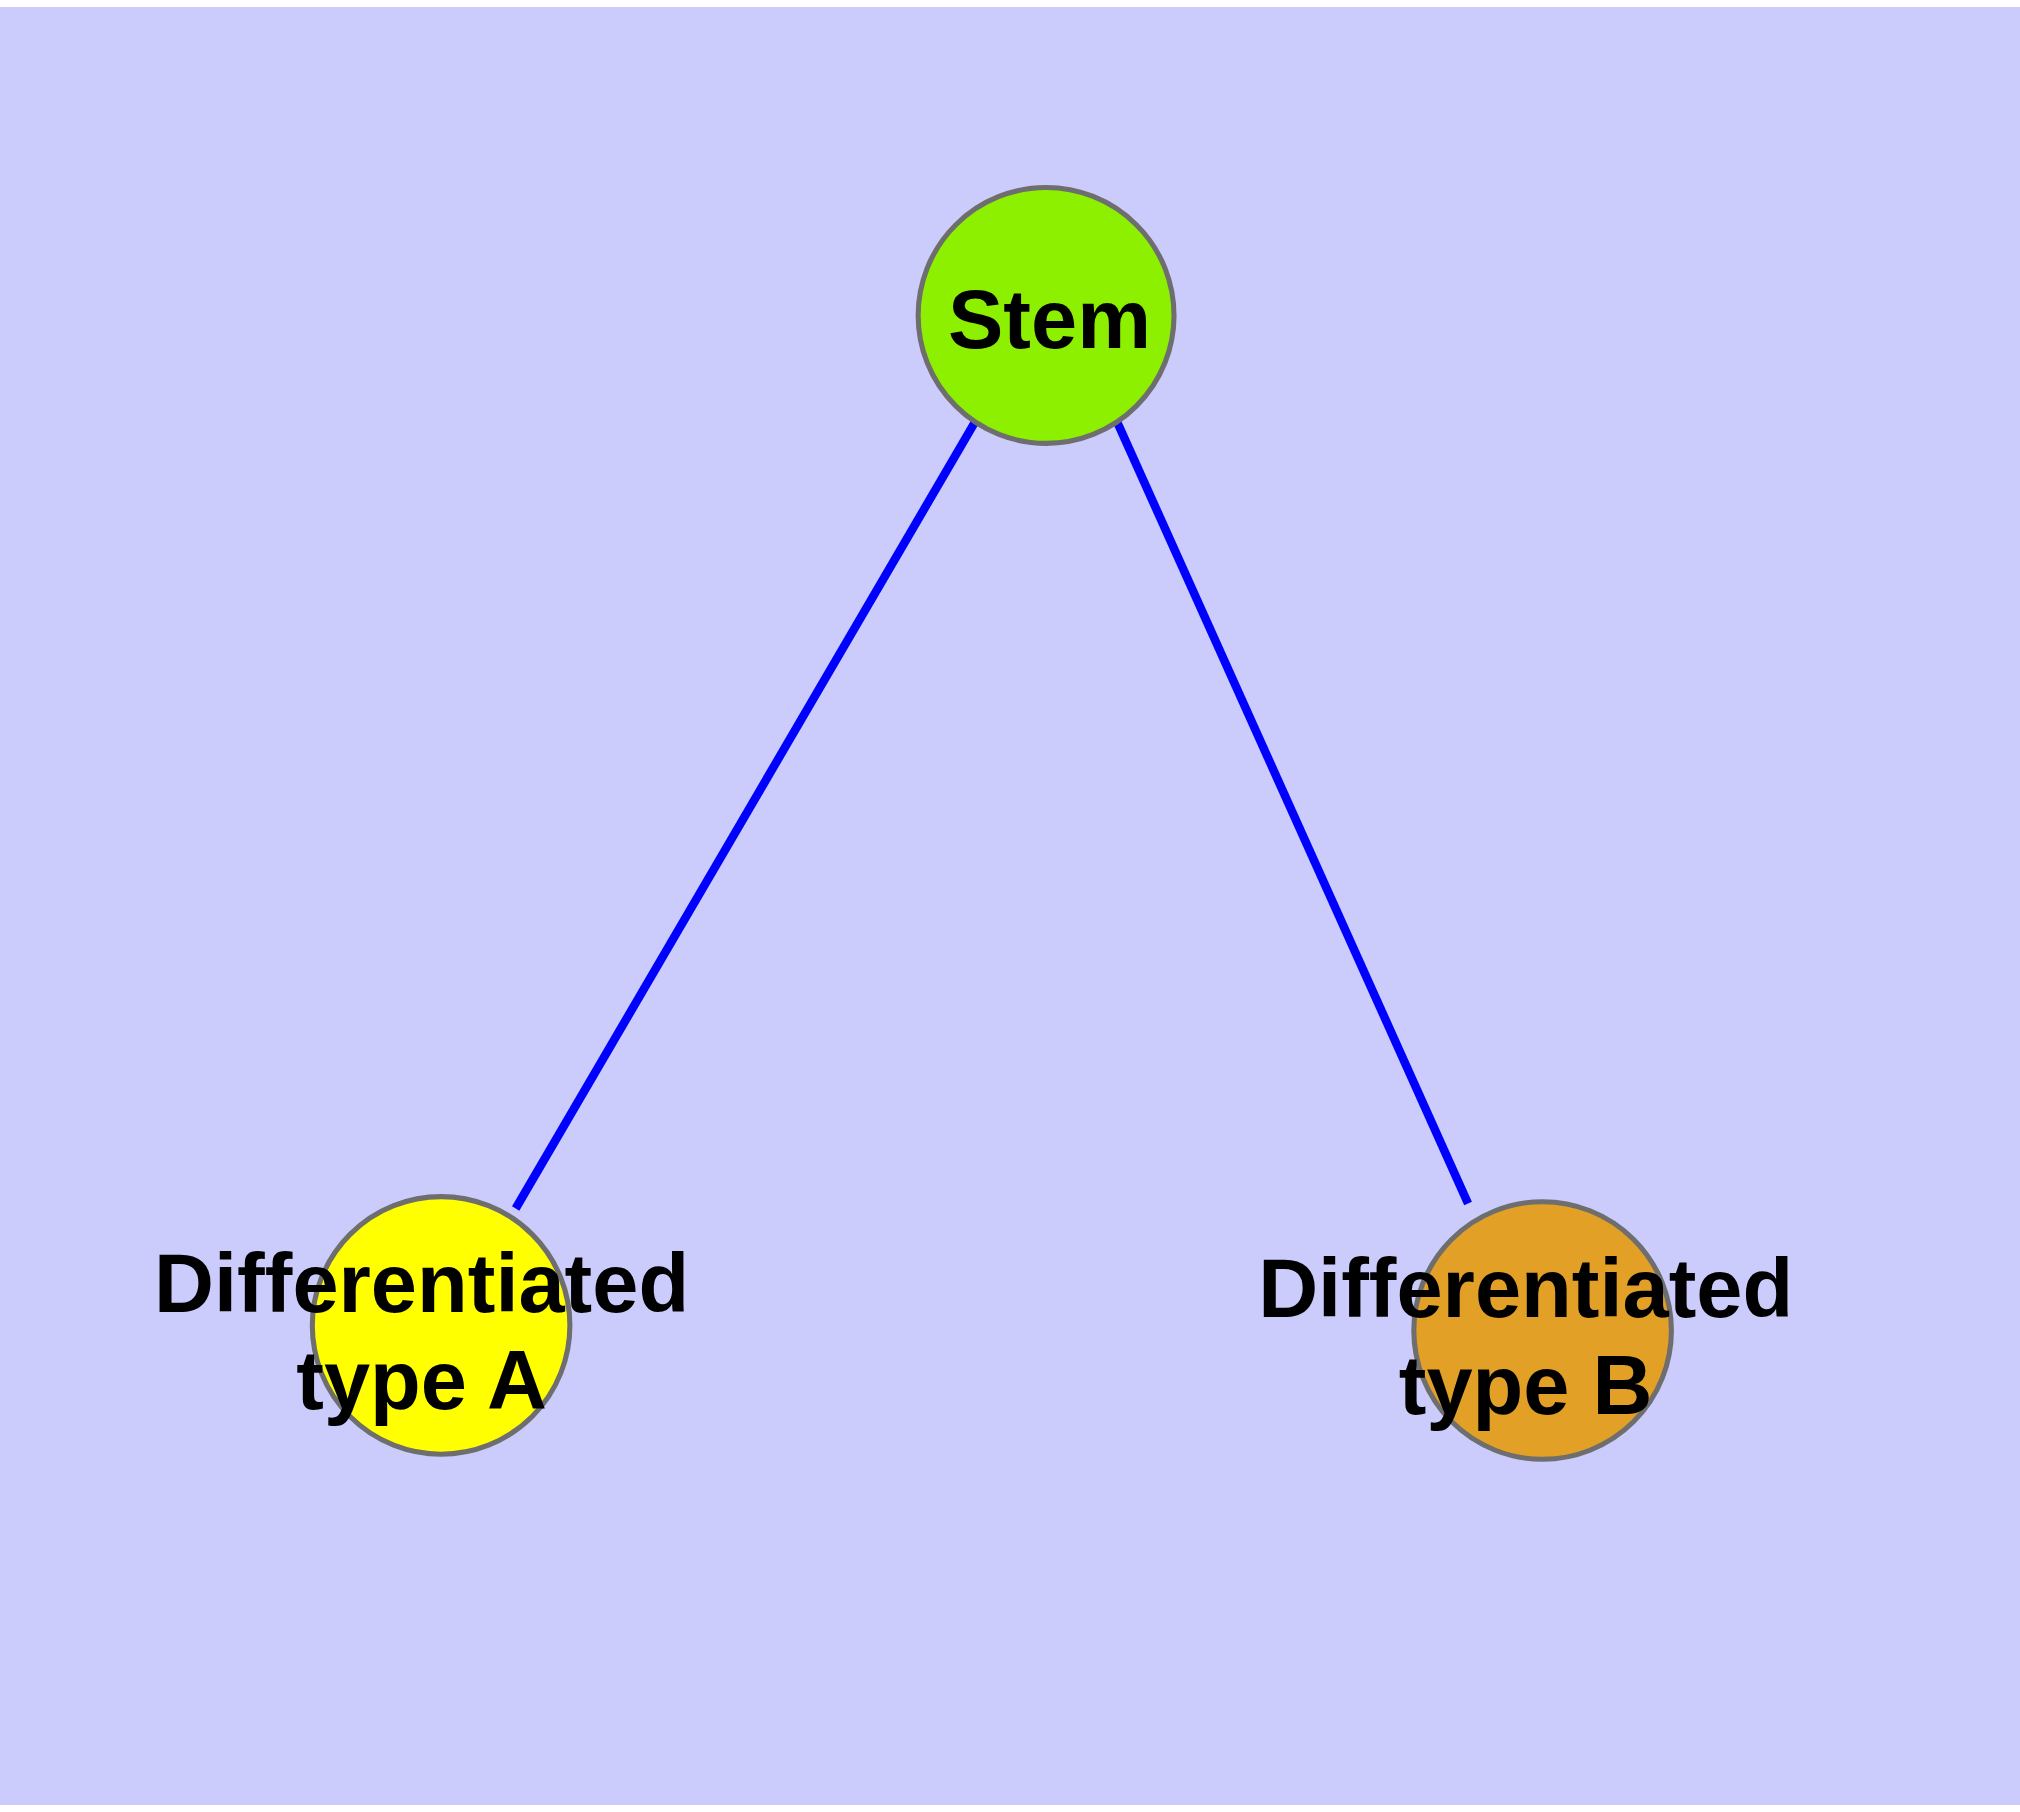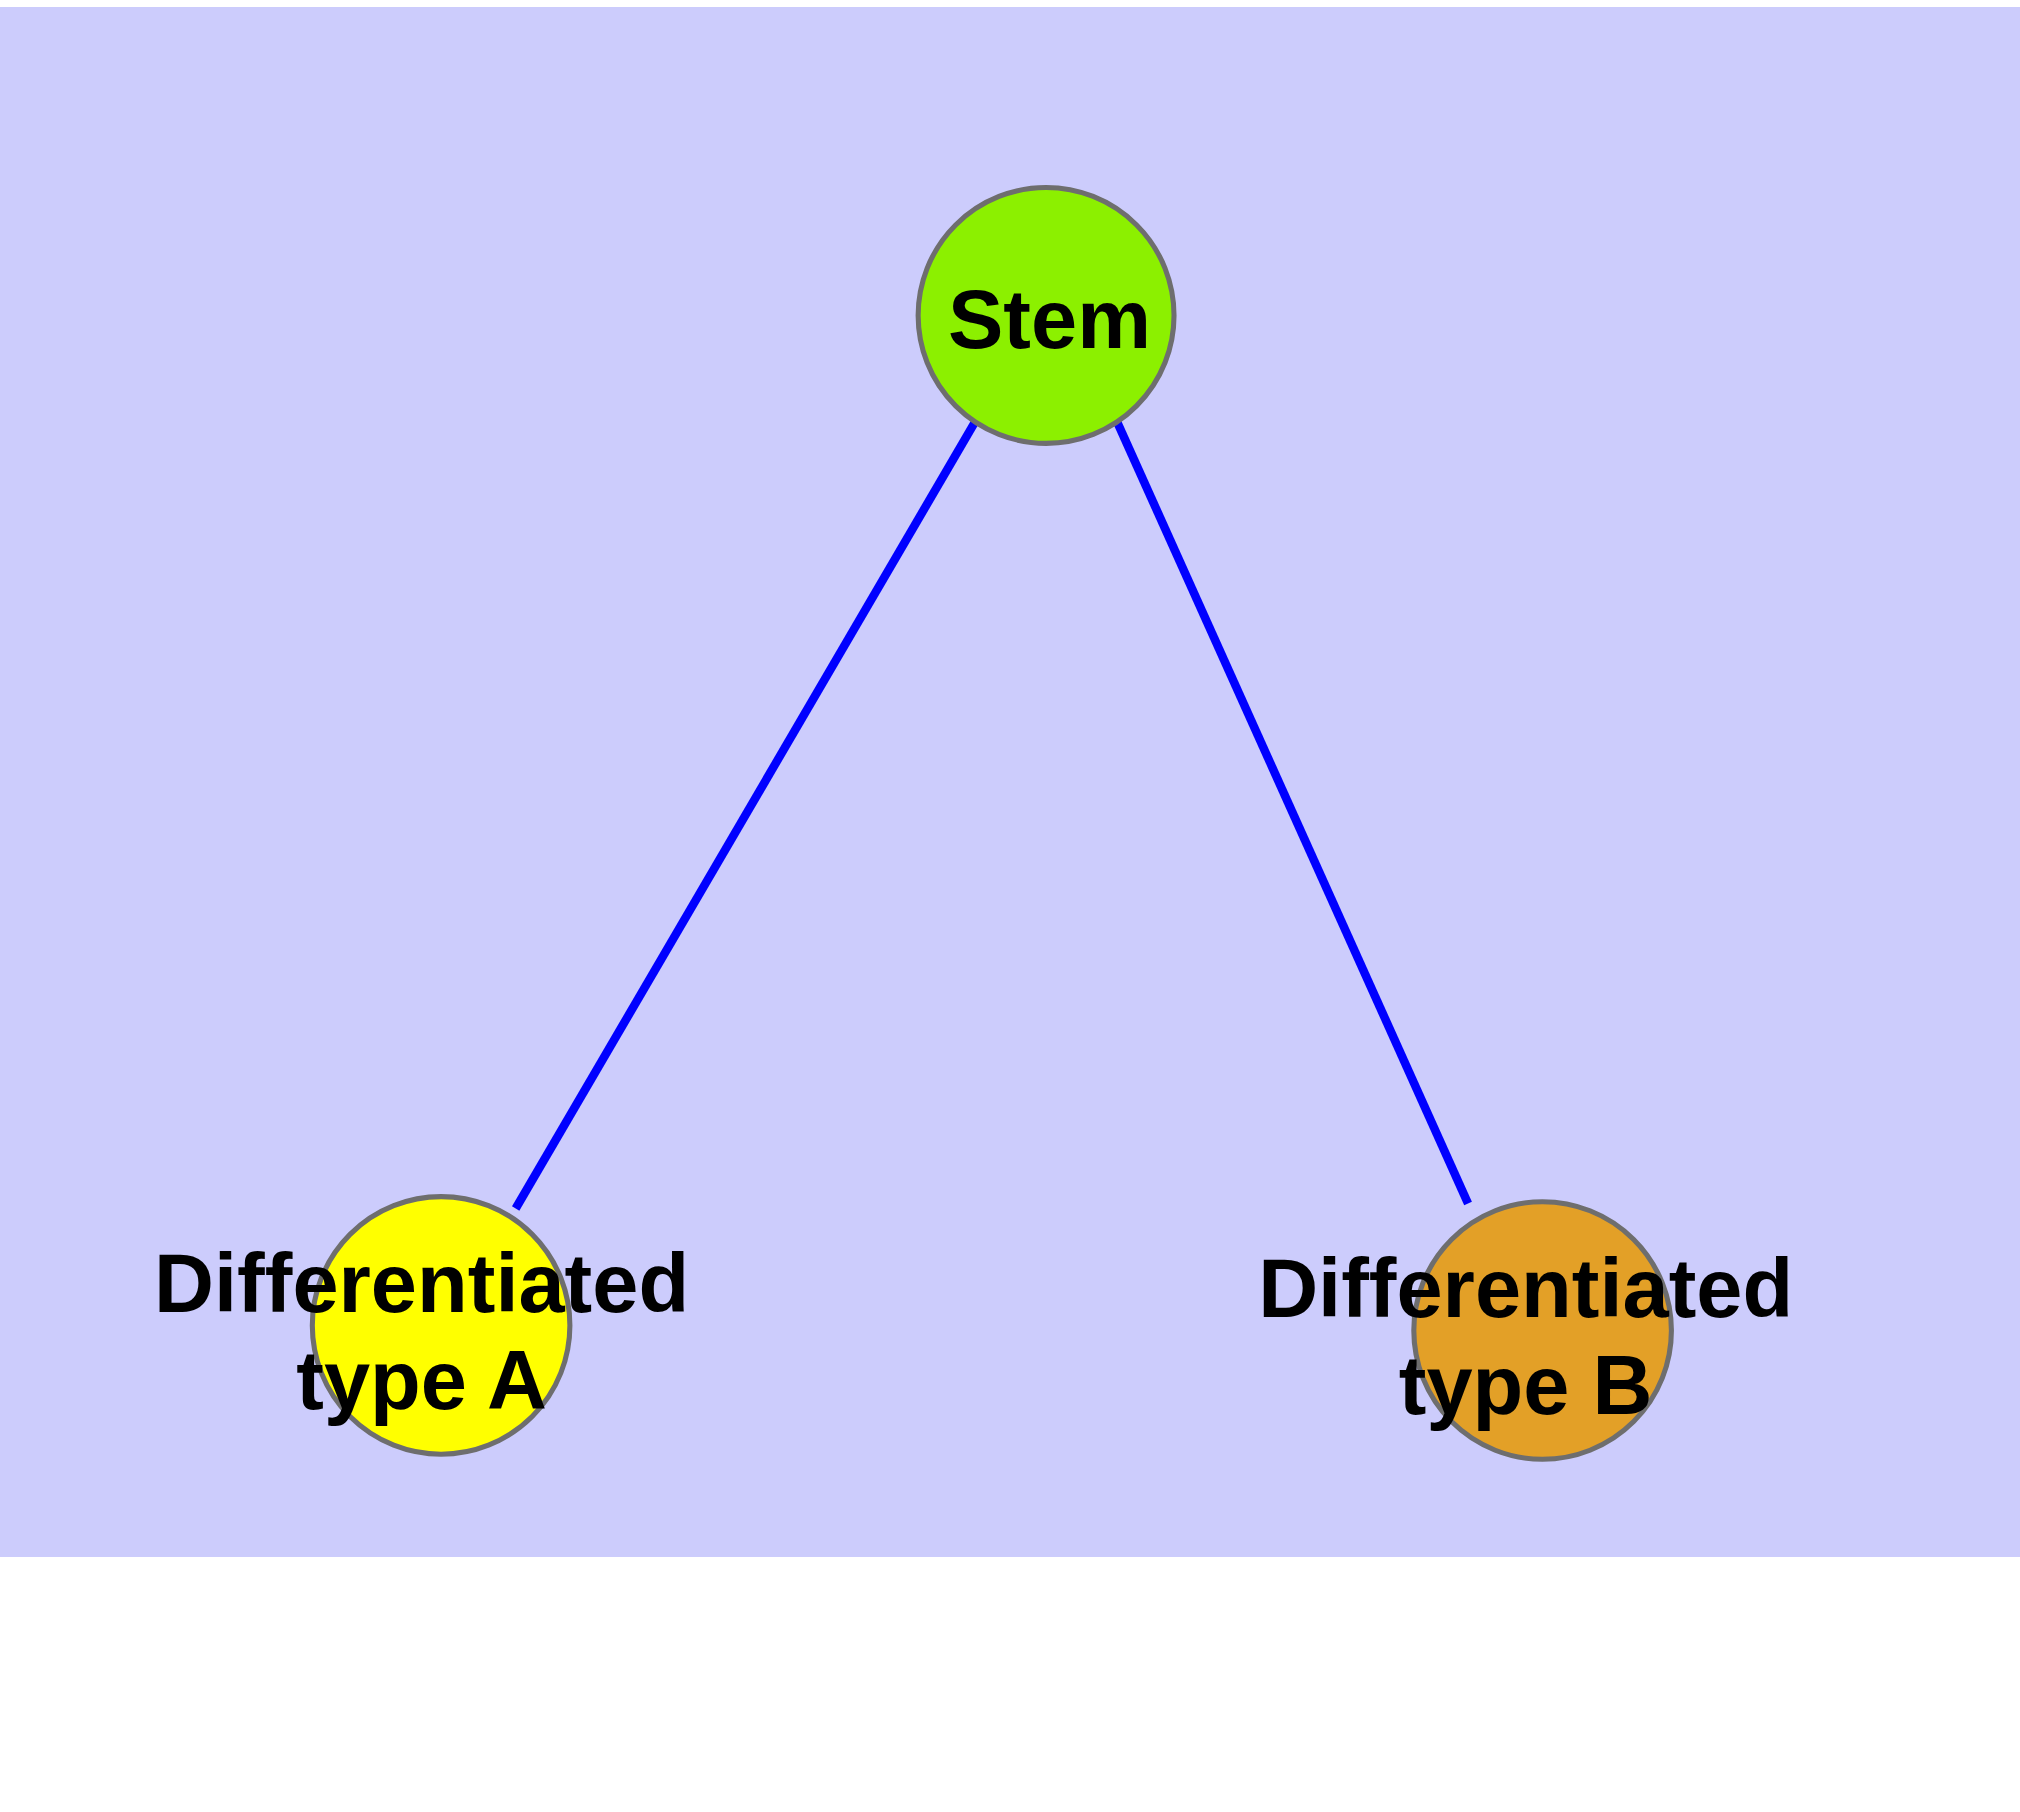--- a/index.html
+++ b/index.html
@@ -4,21 +4,21 @@
 <title>Cell Differentiation Graph</title>
 <style>
   html, body {
     margin: 0;
     padding: 0;
     background: #ffffff;
   }
   #canvas {
     position: relative;
     width: 2021px;
-    height: 1557px;
+    height: 1812px;
     background: #ffffff;
     overflow: hidden;
     font-family: "Liberation Sans", "DejaVu Sans", sans-serif;
   }
   #plot-area {
     position: absolute;
     left: 0;
     top: 6.8px;
     width: 2021px;
     height: 1798px;

